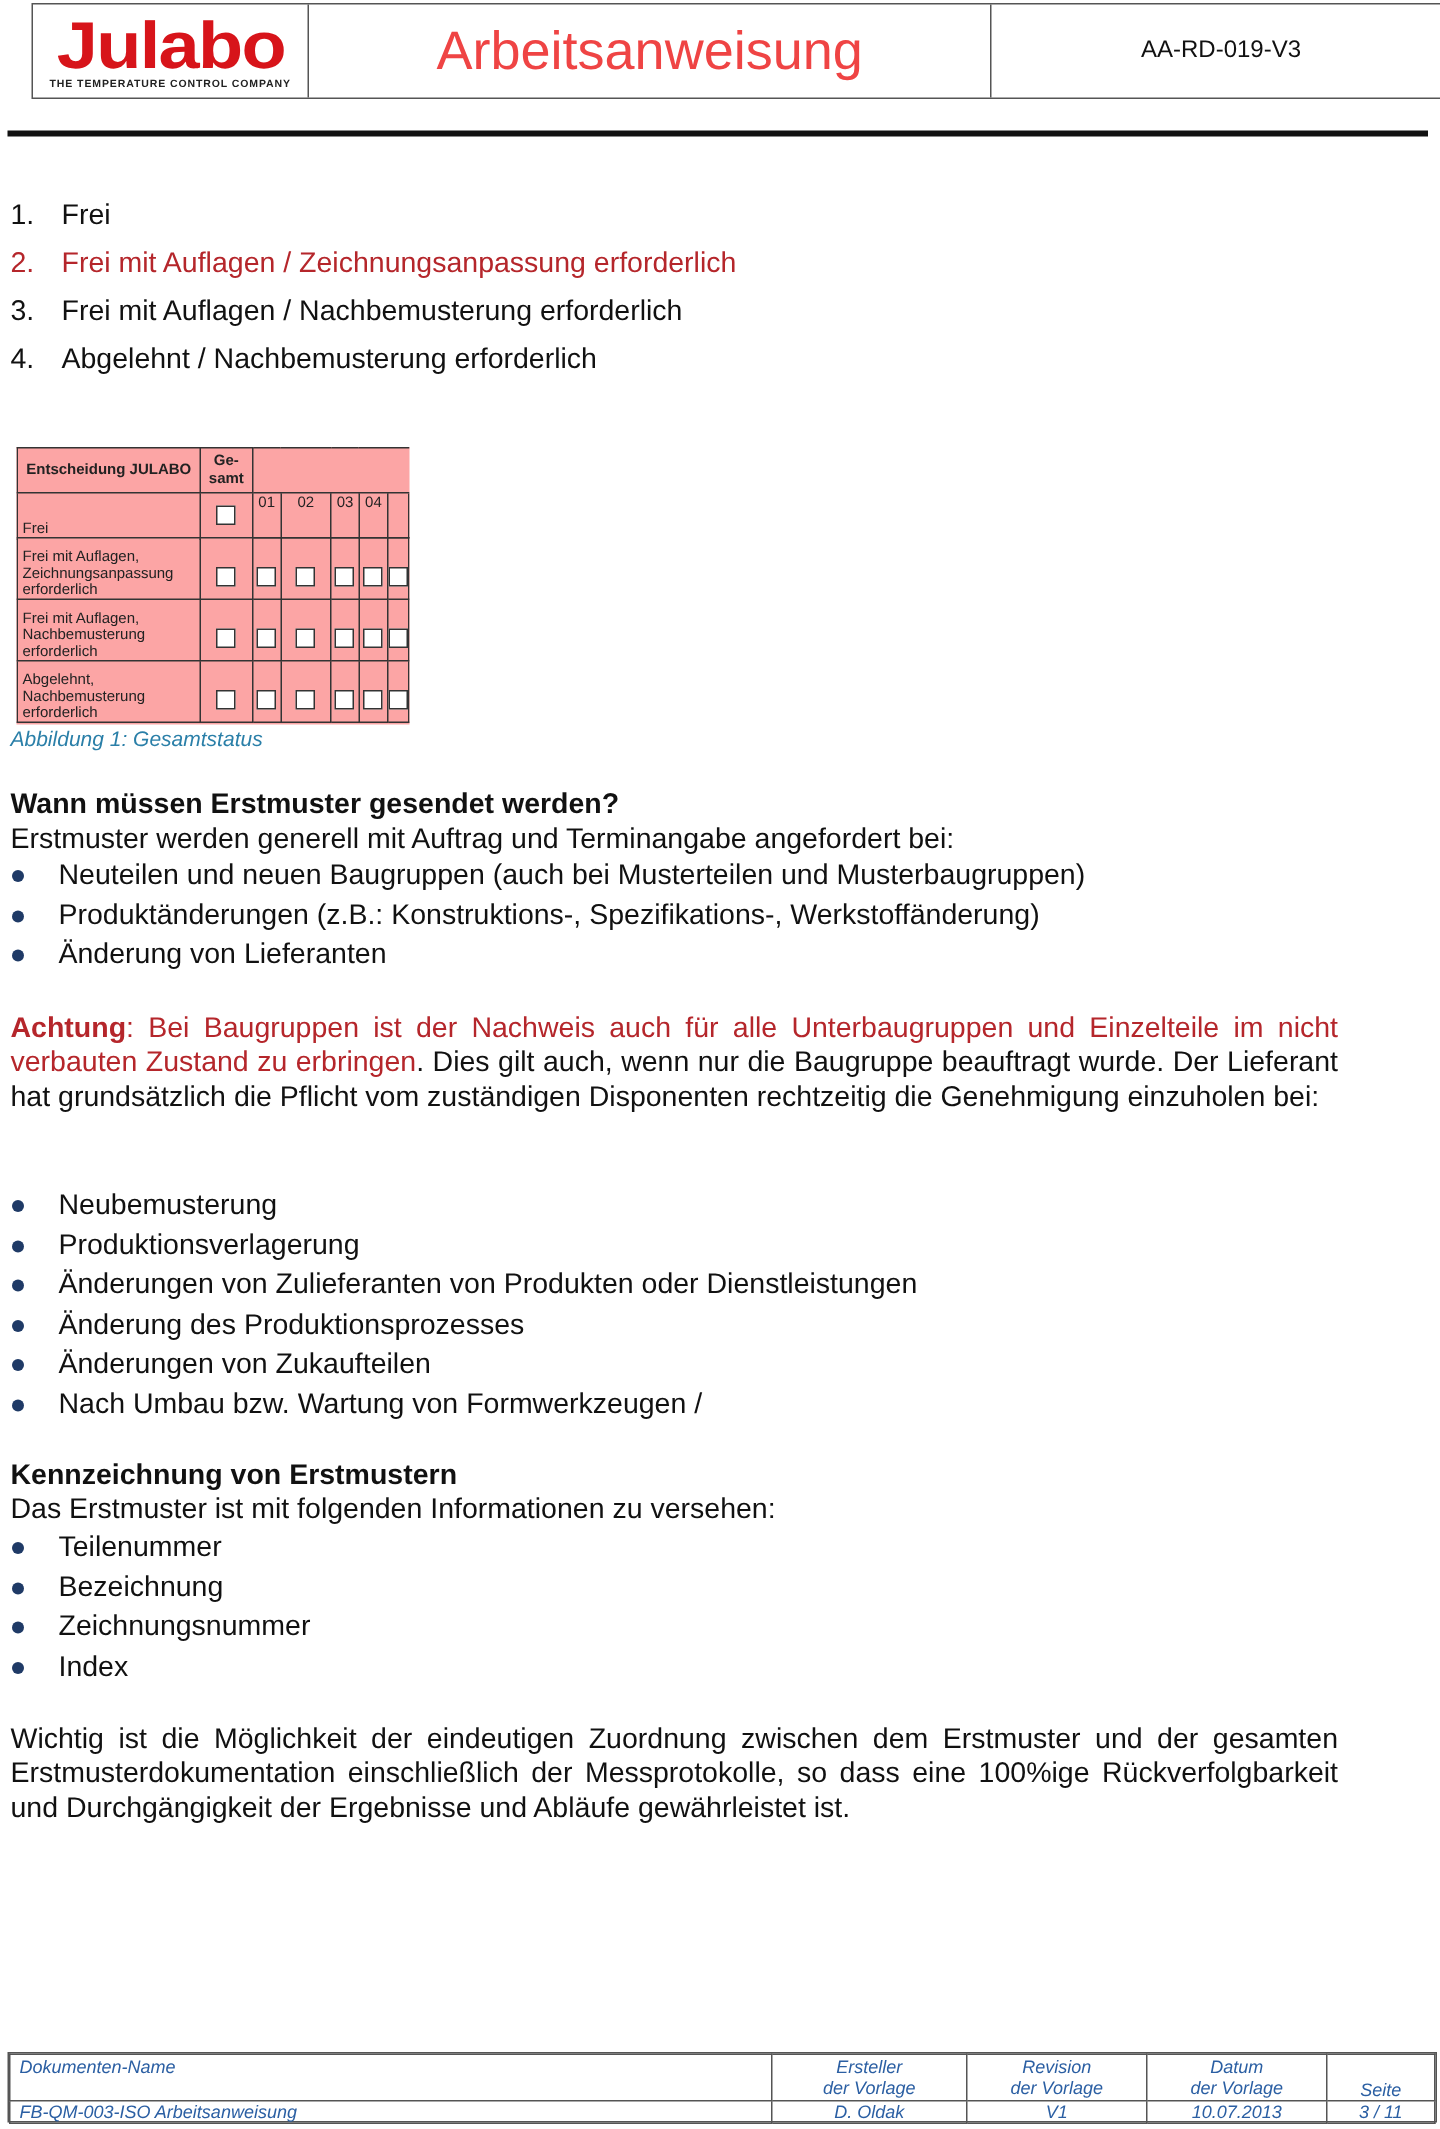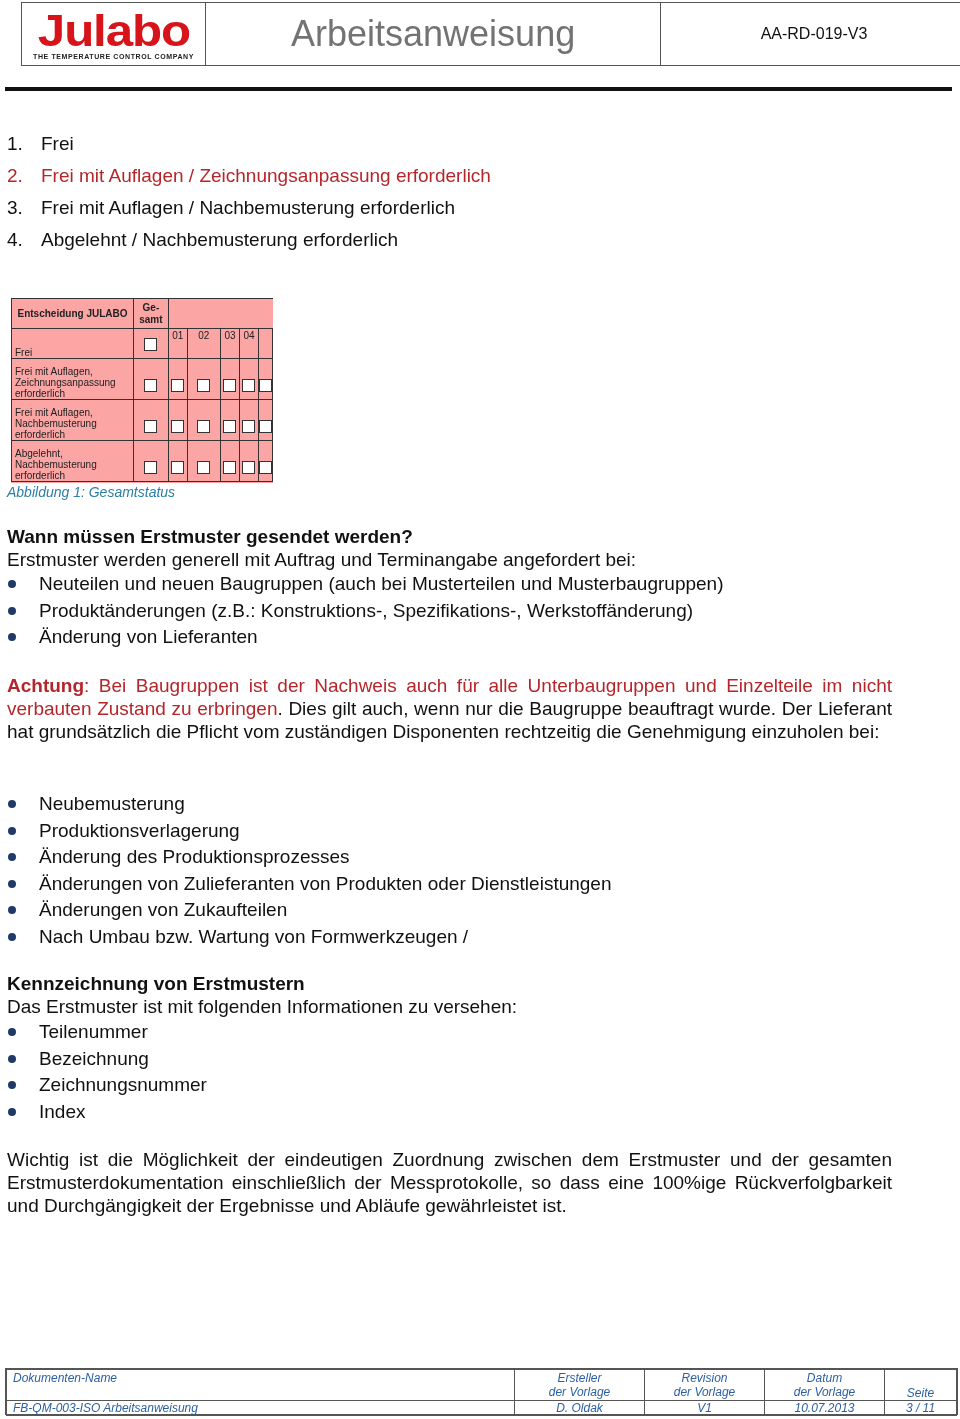--- a/index.html
+++ b/index.html
@@ -16,21 +16,21 @@
     width: 184px; border-right: 1.5px solid #555; display: flex; flex-direction: column;
     align-items: center; justify-content: center; box-sizing: border-box; padding-top: 2px;
   }
   .logo-word {
     font-family: "Liberation Sans", sans-serif; font-weight: bold; color: #d7141a;
     font-size: 44px; letter-spacing: -1px; line-height: 40px; transform: scaleX(1.12);
   }
   .logo-tag { font-size: 7px; letter-spacing: 0.6px; color: #222; margin-top: 2px; font-weight: bold; }
   .hdr .title {
     flex: 1; border-right: 1.5px solid #555; display: flex; align-items: center;
-    padding-left: 85px; font-size: 36px; color: #737373;
+    padding-left: 85px; font-size: 36px; color: #ef4444;
   }
   .hdr .docid { width: 306px; display: flex; align-items: center; justify-content: center; font-size: 16px; }
   .rule { position: absolute; left: 5px; top: 87px; width: 947px; height: 4px; background: #111; }
 
   
   .blk { position: absolute; left: 7px; font-size: 19px; line-height: 26px; }
   .num-list { top: 128px; }
   .num-list .row { display: flex; height: 32px; align-items: center; }
   .num-list .n { width: 34px; }
   .red { color: #b5262b; }
@@ -195,27 +195,27 @@
   <div class="li">
       <span class="dot">
         <span></span>
       </span>
       <span>Produktionsverlagerung</span>
     </div>
   <div class="li">
       <span class="dot">
         <span></span>
       </span>
+      <span>Änderungen von Zulieferanten von Produkten oder Dienstleistungen</span>
+    </div>
+  <div class="li">
+      <span class="dot">
+        <span></span>
+      </span>
       <span>Änderung des Produktionsprozesses</span>
-    </div>
-  <div class="li">
-      <span class="dot">
-        <span></span>
-      </span>
-      <span>Änderungen von Zulieferanten von Produkten oder Dienstleistungen</span>
     </div>
   <div class="li">
       <span class="dot">
         <span></span>
       </span>
       <span>Änderungen von Zukaufteilen</span>
     </div>
   <div class="li">
       <span class="dot">
         <span></span>

